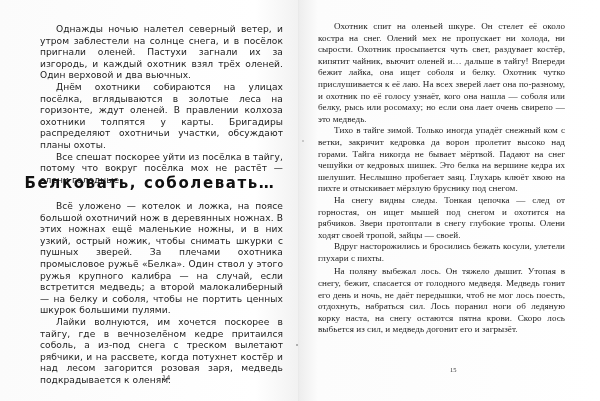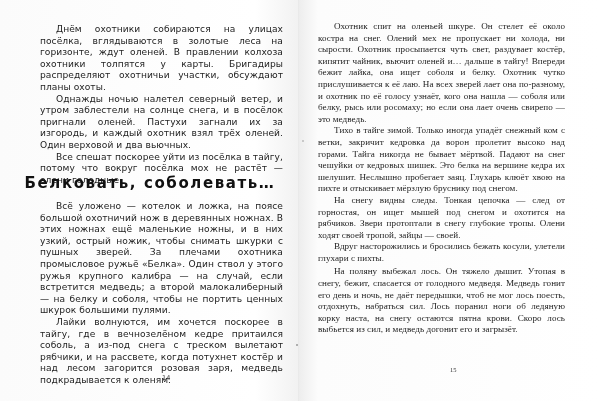--- a/index.html
+++ b/index.html
@@ -31,22 +31,22 @@
   .right .pagenum { left: 150px; text-align: center; }
   .speck { position: absolute; width: 2px; height: 2px; background: #999; border-radius: 1px; }
 </style>
 </head>
 <body>
 
 <div class="spread">
 
   <div class="page left">
     <div class="col top">
+      <p>Однажды ночью налетел северный ветер, и утром заблестели на солнце снега, и в посёлок пригнали оленей. Пастухи загнали их за изгородь, и каждый охотник взял трёх оленей. Один верховой и два вьючных.</p>
       <p>Днём охотники собираются на улицах посёлка, вглядываются в золотые леса на горизонте, ждут оленей. В правлении колхоза охотники толпятся у карты. Бригадиры распределяют охотничьи участки, обсуждают планы охоты.</p>
-      <p>Однажды ночью налетел северный ветер, и утром заблестели на солнце снега, и в посёлок пригнали оленей. Пастухи загнали их за изгородь, и каждый охотник взял трёх оленей. Один верховой и два вьючных.</p>
       <p>Все спешат поскорее уйти из посёлка в тайгу, потому что вокруг посёлка мох не растёт — олени голодные.</p>
     </div>
 
     <div class="heading">Белковать, соболевать…</div>
 
     <div class="col bottom">
       <p>Всё уложено — котелок и ложка, на поясе большой охотничий нож в деревянных ножнах. В этих ножнах ещё маленькие ножны, и в них узкий, острый ножик, чтобы снимать шкурки с пушных зверей. За плечами охотника промысловое ружьё «Белка». Один ствол у этого ружья крупного калибра — на случай, если встретится медведь; а второй малокалиберный — на белку и соболя, чтобы не портить ценных шкурок большими пулями.</p>
       <p>Лайки волнуются, им хочется поскорее в тайгу, где в вечнозелёном кедре притаился соболь, а из-под снега с треском вылетают рябчики, и на рассвете, когда потухнет костёр и над лесом загорится розовая заря, медведь подкрадывается к оленям.</p>
     </div>
 

